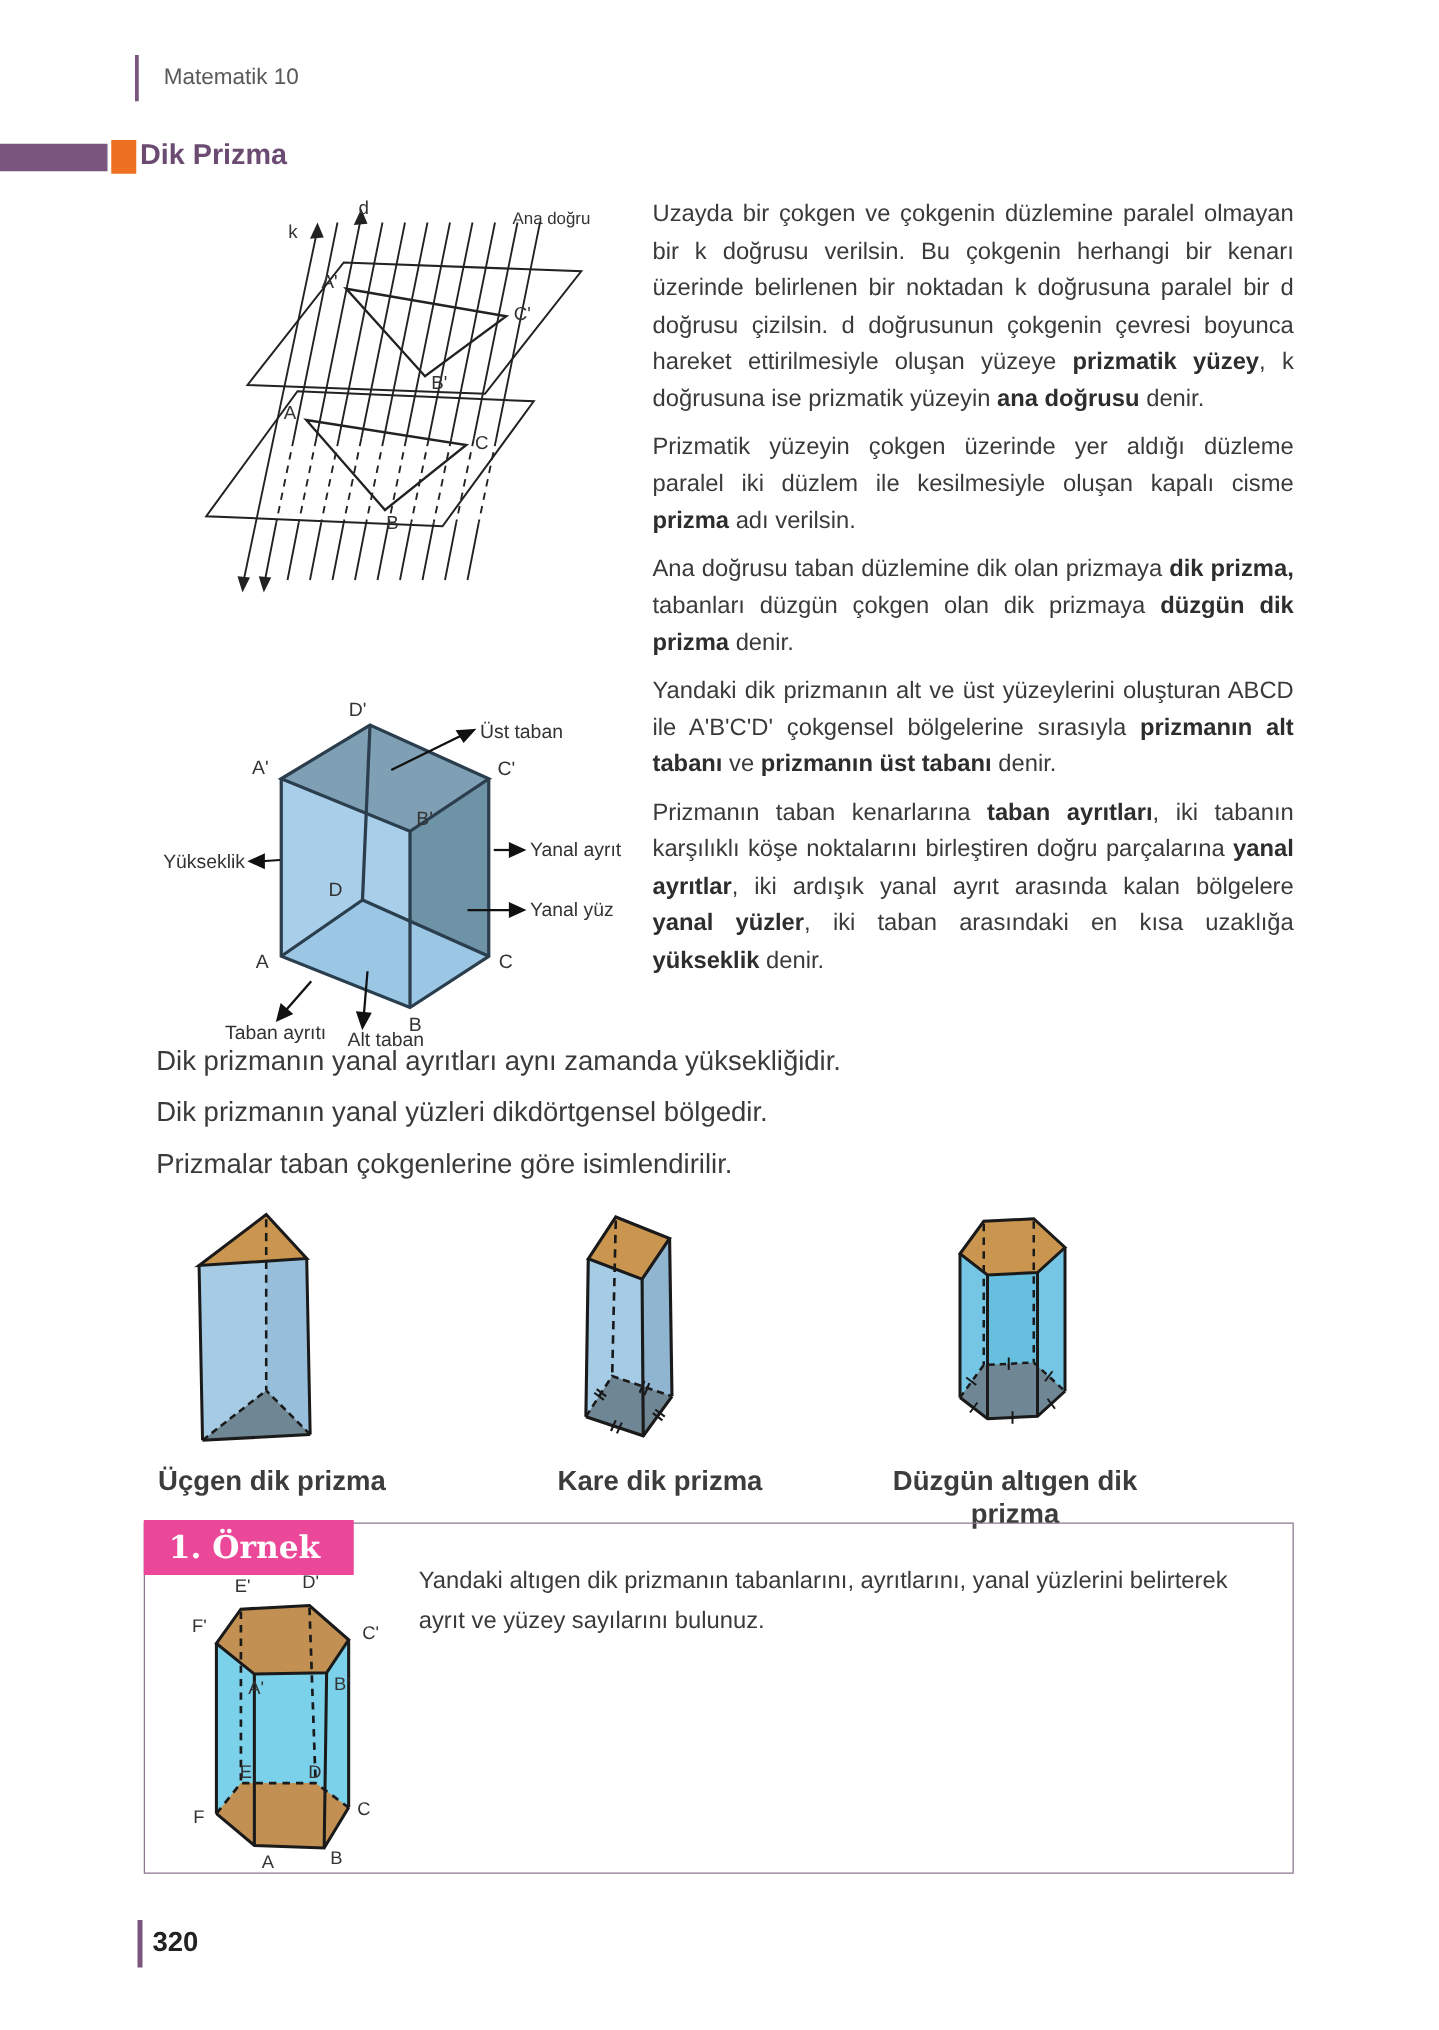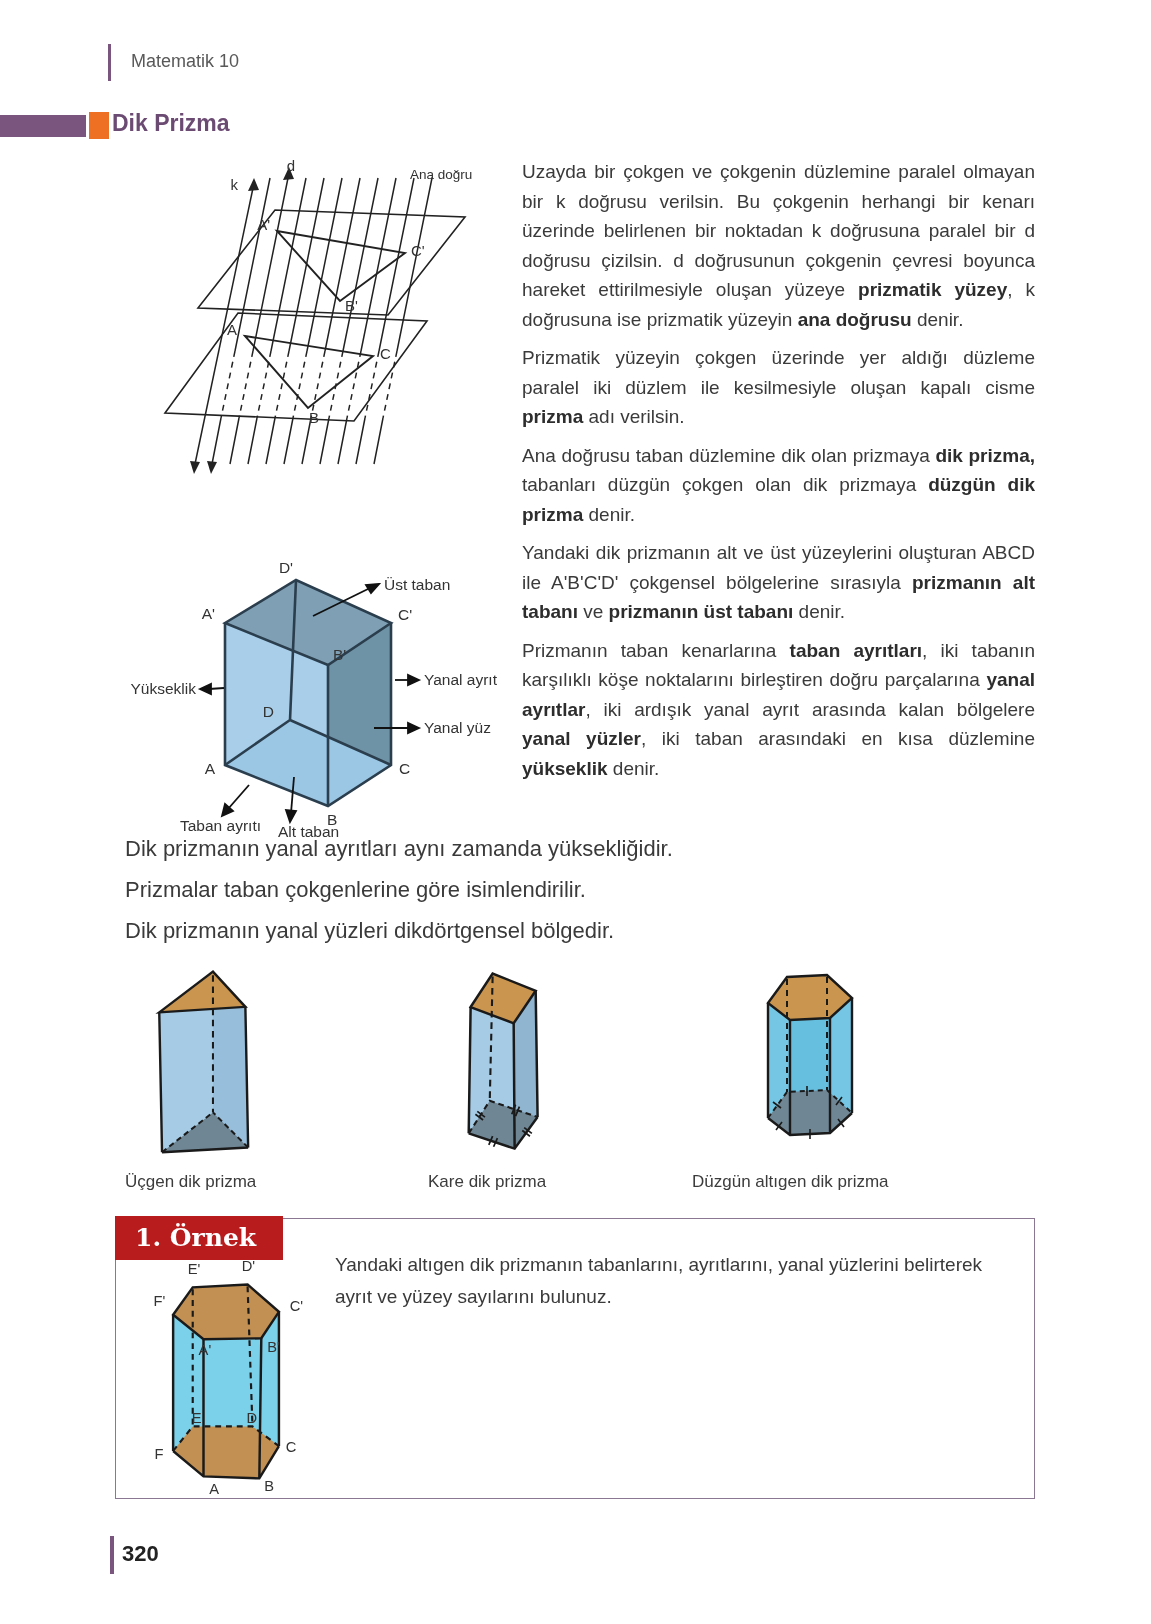--- a/index.html
+++ b/index.html
@@ -2,23 +2,23 @@
 <html><head>
 <meta charset="utf-8">
 <style>
   html,body{margin:0;padding:0;background:#ffffff;}
   .page{position:relative;width:1151px;height:1624px;background:#fff;
         font-family:"Liberation Sans",sans-serif;color:#3a3a3a;overflow:hidden;}
   .abs{position:absolute;}
   .body-col p{font-size:19px;line-height:29.5px;text-align:justify;margin:0 0 9px 0;color:#3a3a3a;}
   b{font-weight:bold;color:#2d2d2d;}
   .note{font-size:22px;color:#3a3a3a;margin:0 0 15px 0;}
-  .caption{position:absolute;top:1172px;font-size:17px;color:#3c3c3c;}
+  .caption{position:absolute;top:1172px;font-size:22px;color:#3c3c3c;text-align:center;font-weight:bold;}
   .section-title{font-size:23px;font-weight:bold;color:#6C4B73;}
-  .badge{background:#b91c1c;color:#fff;font-family:"DejaVu Serif",serif;font-weight:bold;
+  .badge{background:#ec4899;color:#fff;font-family:"DejaVu Serif",serif;font-weight:bold;
          font-size:25px;line-height:44px;padding-left:20px;}
   svg text{font-family:"Liberation Sans",sans-serif;fill:#333;}
 </style>
 </head>
 <body>
 
 <div class="page">
 
   <div class="abs" style="left:108px;top:44px;width:3px;height:37px;background:#7A567E;"></div>
   <div class="abs" style="left:131px;top:51px;font-size:18px;color:#595959;">Matematik 10</div>
@@ -106,27 +106,27 @@
       <text x="281" y="246" font-size="15.5">C</text>
       <text x="209" y="297" font-size="15.5">B</text>
     </svg>
   </div>
 
   <div class="abs body-col" style="left:522px;top:157px;width:513px;">
     <p><span>Uzayda bir çokgen ve çokgenin düzlemine paralel olmayan bir k doğrusu verilsin. Bu çokgenin herhangi bir kenarı üzerinde belirlenen bir noktadan k doğrusuna paralel bir d doğrusu çizilsin. d doğrusunun çokgenin çevresi boyunca hareket ettirilmesiyle oluşan yüzeye </span><b>prizmatik yüzey</b><span>, k doğrusuna ise prizmatik yüzeyin </span><b>ana doğrusu</b><span> denir.</span></p>
     <p><span>Prizmatik yüzeyin çokgen üzerinde yer aldığı düzleme paralel iki düzlem ile kesilmesiyle oluşan kapalı cisme </span><b>prizma</b><span> adı verilsin.</span></p>
     <p><span>Ana doğrusu taban düzlemine dik olan prizmaya </span><b>dik prizma,</b><span> tabanları düzgün çokgen olan dik prizmaya </span><b>düzgün dik prizma</b><span> denir.</span></p>
     <p><span>Yandaki dik prizmanın alt ve üst yüzeylerini oluşturan ABCD ile A'B'C'D' çokgensel bölgelerine sırasıyla </span><b>prizmanın alt tabanı</b><span> ve </span><b>prizmanın üst tabanı</b><span> denir.</span></p>
-    <p><span>Prizmanın taban kenarlarına </span><b>taban ayrıtları</b><span>, iki tabanın karşılıklı köşe noktalarını birleştiren doğru parçalarına </span><b>yanal ayrıtlar</b><span>, iki ardışık yanal ayrıt arasında kalan bölgelere </span><b>yanal yüzler</b><span>, iki taban arasındaki en kısa düzlemine </span><b>yükseklik</b><span> denir.</span></p>
+    <p><span>Prizmanın taban kenarlarına </span><b>taban ayrıtları</b><span>, iki tabanın karşılıklı köşe noktalarını birleştiren doğru parçalarına </span><b>yanal ayrıtlar</b><span>, iki ardışık yanal ayrıt arasında kalan bölgelere </span><b>yanal yüzler</b><span>, iki taban arasındaki en kısa uzaklığa </span><b>yükseklik</b><span> denir.</span></p>
   </div>
 
   <div class="abs" style="left:125px;top:836px;width:910px;">
     <p class="note">Dik prizmanın yanal ayrıtları aynı zamanda yüksekliğidir.</p>
+    <p class="note">Dik prizmanın yanal yüzleri dikdörtgensel bölgedir.</p>
     <p class="note">Prizmalar taban çokgenlerine göre isimlendirilir.</p>
-    <p class="note">Dik prizmanın yanal yüzleri dikdörtgensel bölgedir.</p>
   </div>
 
   <div class="abs" style="left:150px;top:966px;">
     <svg width="125" height="190" viewBox="0 0 135 205">
       <polygon points="10,50 68,6 103,44 106,196 13,201" fill="#A5CBE5"></polygon>
       <polygon points="68,6 103,44 106,196 68,158" fill="#97BEDB"></polygon>
       <polygon points="13,201 106,196 68,158" fill="#6F8694"></polygon>
       <g stroke="#1a1a1a" fill="none">
         <polygon points="10,50 68,6 103,44" fill="#C9954F" stroke-width="2.6"></polygon>
         <path d="M10 50 L13 201 M103 44 L106 196 M13 201 L106 196" stroke-width="2.6"></path>

